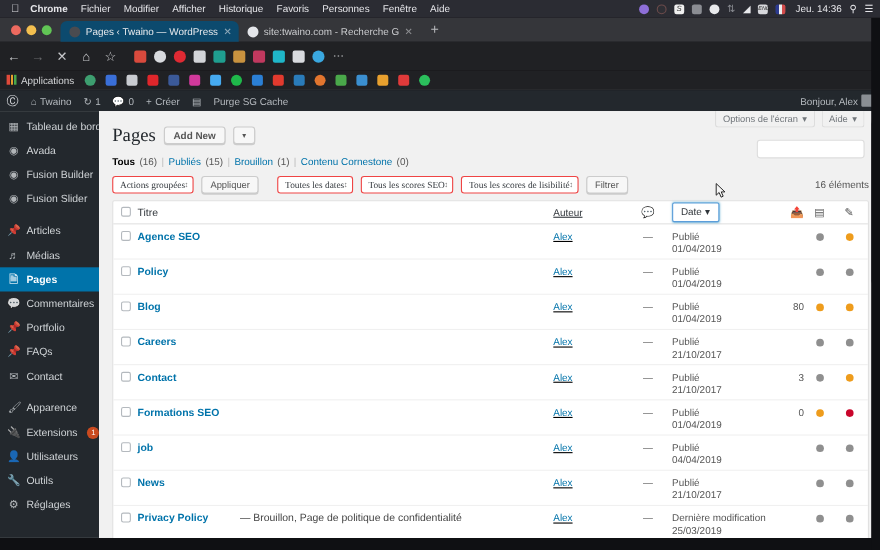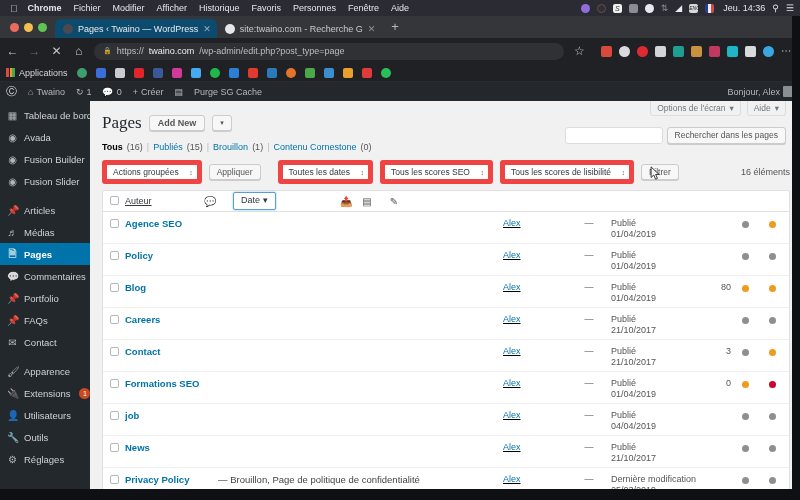--- a/index.html
+++ b/index.html
@@ -125,22 +125,22 @@
 
   .searchbox-row { position: absolute; right: 14px; top: 26px; display: flex; gap: 4px; }
   .searchinput { width: 98px; height: 17px; border: 1px solid #ddd; background: #fff; border-radius: 3px; }
   .searchbtn {
     background: #f7f7f7; border: 1px solid #ccc; border-radius: 3px; color: #555;
     font-size: 8.5px; padding: 2px 7px; box-shadow: 0 1px 0 #ccc; white-space: nowrap;
   }
 
   .tablenav { display: flex; align-items: center; gap: 7px; margin-top: 8px; font-size: 9px; }
   .sel {
-    background: #fff; border: 5px solid #ef4444; border-radius: 3px; color: #32373c;
-    font-size: 8.5px; padding: 2px 18px 2px 6px; position: relative; white-space: nowrap;
+    background: #fff; border: 1px solid #ef4444; border-radius: 3px; color: #32373c;
+    font-size: 8.5px; padding: 2px 7px 2px 6px; position: relative; white-space: nowrap; font-family: Liberation Serif, serif;
   }
   .sel::after {
     content: "\2195"; position: absolute; right: 4px; top: 50%; transform: translateY(-50%);
     font-size: 7px; color: #666;
   }
   .btn-sec {
     background: #f7f7f7; border: 1px solid #ccc; border-radius: 3px; color: #555;
     font-size: 8.5px; padding: 2px 7px; box-shadow: 0 1px 0 #ccc;
   }
   .elemcount { margin-left: auto; font-size: 9px; color: #555; }
@@ -248,26 +248,20 @@
         <span class="x">✕</span>
       </div>
       <span class="newtab">+</span>
     </div>
 
     <div class="omnibar">
       <span class="navbtn">←</span>
       <span class="navbtn dim">→</span>
       <span class="navbtn">✕</span>
       <span class="navbtn">⌂</span>
-      <div class="urlbox">
-        <span class="lock">🔒</span>
-        <span>https://</span>
-          <span class="host">twaino.com</span>
-          <span>/wp-admin/edit.php?post_type=page</span>
-      </div>
       <span class="navbtn">☆</span>
       <div class="extbar">
         <span class="ext" style="background:#d94a3d"></span>
         <span class="ext circ" style="background:#d8dade"></span>
         <span class="ext circ" style="background:#e02a33"></span>
         <span class="ext" style="background:#d2d4d8"></span>
         <span class="ext" style="background:#1f9e8f"></span>
         <span class="ext" style="background:#c8923f"></span>
         <span class="ext" style="background:#c0395f"></span>
         <span class="ext" style="background:#1fb6c8"></span>
@@ -429,36 +423,36 @@
           <span class="sep">|</span>
           <a>Brouillon</a>
           <span class="cnt">(1)</span>
           <span class="sep">|</span>
           <a>Contenu Cornestone</a>
           <span class="cnt">(0)</span>
         </div>
 
         <div class="searchbox-row">
           <input class="searchinput" placeholder="" style="">
-          <span class="searchbtn">Rechercher dans les pages</span>
         </div>
 
         <div class="tablenav">
           <span class="sel">Actions groupées</span>
           <span class="btn-sec">Appliquer</span>
           <span class="sel" style="margin-left:10px">Toutes les dates</span>
           <span class="sel">Tous les scores SEO</span>
           <span class="sel">Tous les scores de lisibilité</span>
           <span class="btn-sec">Filtrer</span>
           <span class="elemcount">16 éléments</span>
         </div>
 
         <div class="wptable">
           <div class="thead">
             <div class="c-cb"><span class="cbx"></span></div>
+            <div class="c-title">Titre</div>
             <div class="c-author">Auteur</div>
             <div class="c-comm"><span class="head-ic">💬</span></div>
             <div class="c-date">
               <span class="datehead">
                 <span>Date</span>
                 <span>▾</span>
               </span>
             </div>
             <div class="c-score"><span class="head-ic">📤</span></div>
             <div class="c-seo"><span class="head-ic">▤</span></div>

